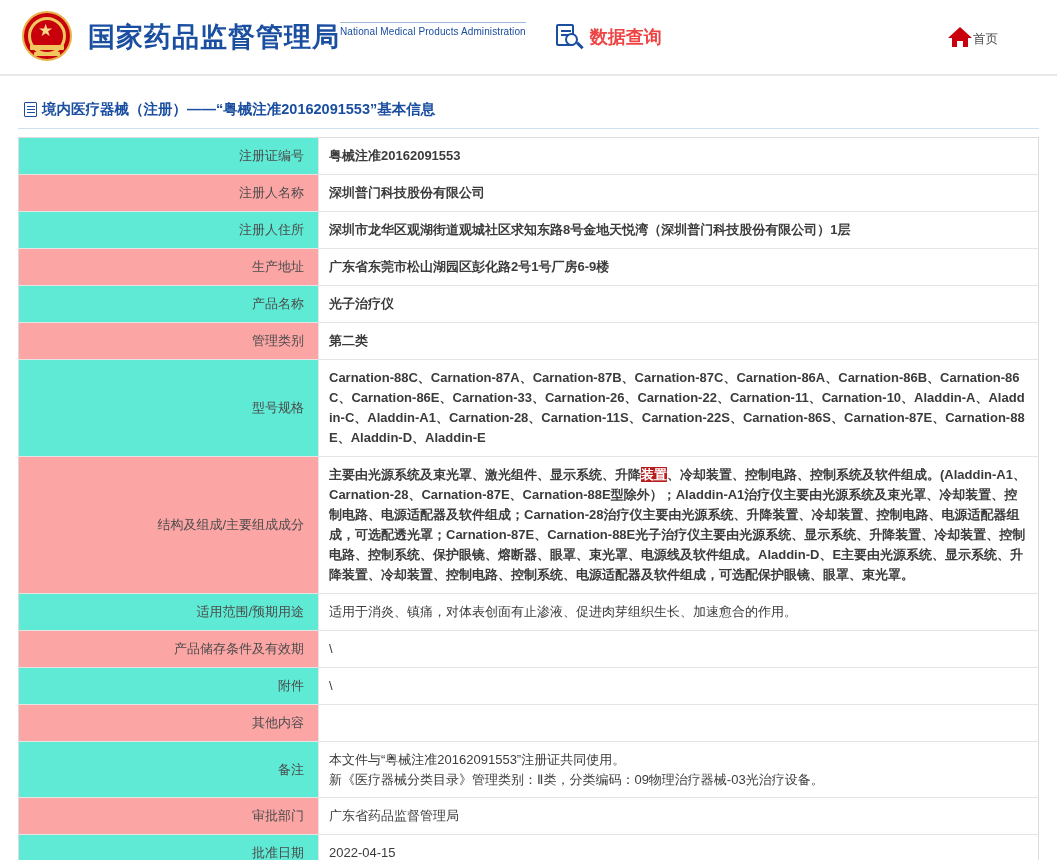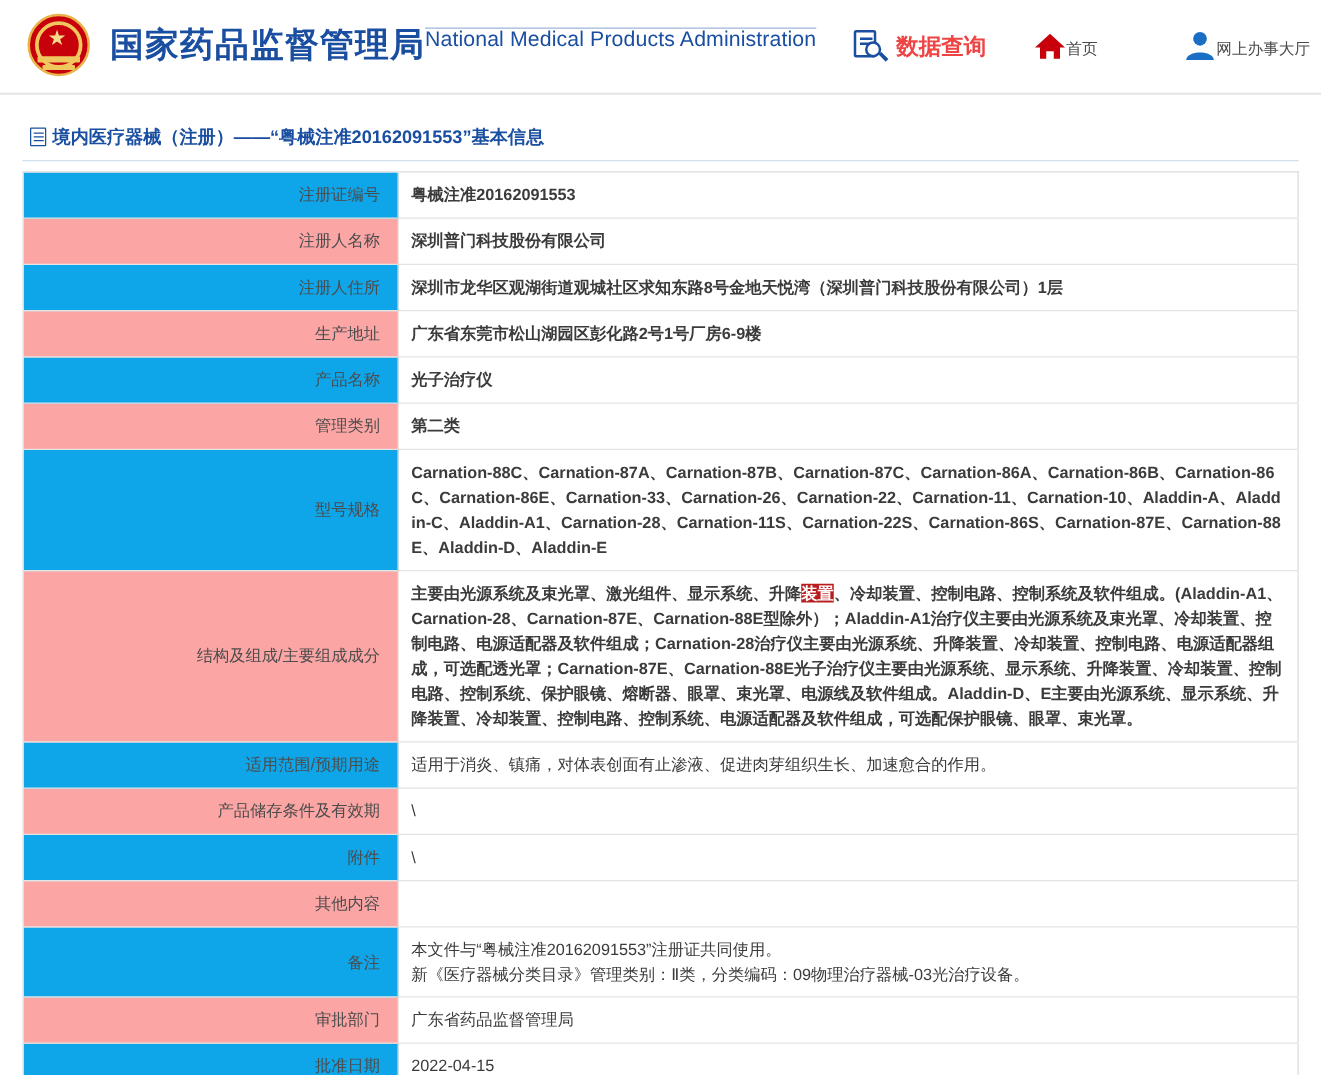--- a/index.html
+++ b/index.html
@@ -67,21 +67,21 @@
   .brand-text { display: flex; flex-direction: row; justify-content: center; }
   .brand-cn {
     font-family: "DejaVu Sans", sans-serif;
     font-size: 27px;
     font-weight: bold;
     color: #1a4ea0;
     letter-spacing: 1px;
     line-height: 32px;
   }
   .brand-en {
-    font-size: 17px;
+    font-size: 10px;
     color: #1a4ea0;
     letter-spacing: 0.1px;
     line-height: 16px;
     border-top: 1px solid #9fb7d8;
     padding-top: 1px;
     margin-top: 1px;
   }
   .search-brand {
     display: flex;
     align-items: center;
@@ -193,21 +193,21 @@
   }
   .info-table tr { border-bottom: 1px solid #e4e4e4; }
   .info-table td {
     padding: 8px 10px;
     font-size: 13px;
     line-height: 20px;
     vertical-align: middle;
   }
   .info-table td.label {
     width: 300px;
-    background: #0ea5e9;
+    background: #5eead4;
     text-align: right;
     color: #4c4c4c;
     padding-right: 14px;
     border-right: 1px solid #e4e4e4;
   }
   .info-table td.value {
     color: #3b3b3b;
     word-break: break-all;
   }
   .info-table tr:nth-child(even) td.value { background: #ffffff; }
@@ -249,29 +249,20 @@
 
   <div class="header-right">
     <div class="nav-item">
       <div class="nav-icon">
         <svg width="26" height="24" viewBox="0 0 26 24">
           <path d="M13 2 L25 13 L21 13 L21 22 L16 22 L16 16 L10 16 L10 22 L5 22 L5 13 L1 13 Z" fill="#c7000b"></path>
         </svg>
       </div>
       <div class="nav-label">首页</div>
     </div>
-    <div class="nav-item">
-      <div class="nav-icon">
-        <svg width="26" height="26" viewBox="0 0 26 26">
-          <circle cx="13" cy="7" r="5.5" fill="#1a6fc4"></circle>
-          <path d="M2 24 C2 16 24 16 24 24 Z" fill="#1a6fc4"></path>
-        </svg>
-      </div>
-      <div class="nav-label">网上办事大厅</div>
-    </div>
   </div>
 </div>
 
 <div class="page-title-wrap">
   <div class="page-title">
     <span class="title-ico"></span>
     <span>境内医疗器械（注册）——“粤械注准20162091553”基本信息</span>
   </div>
 </div>
 

